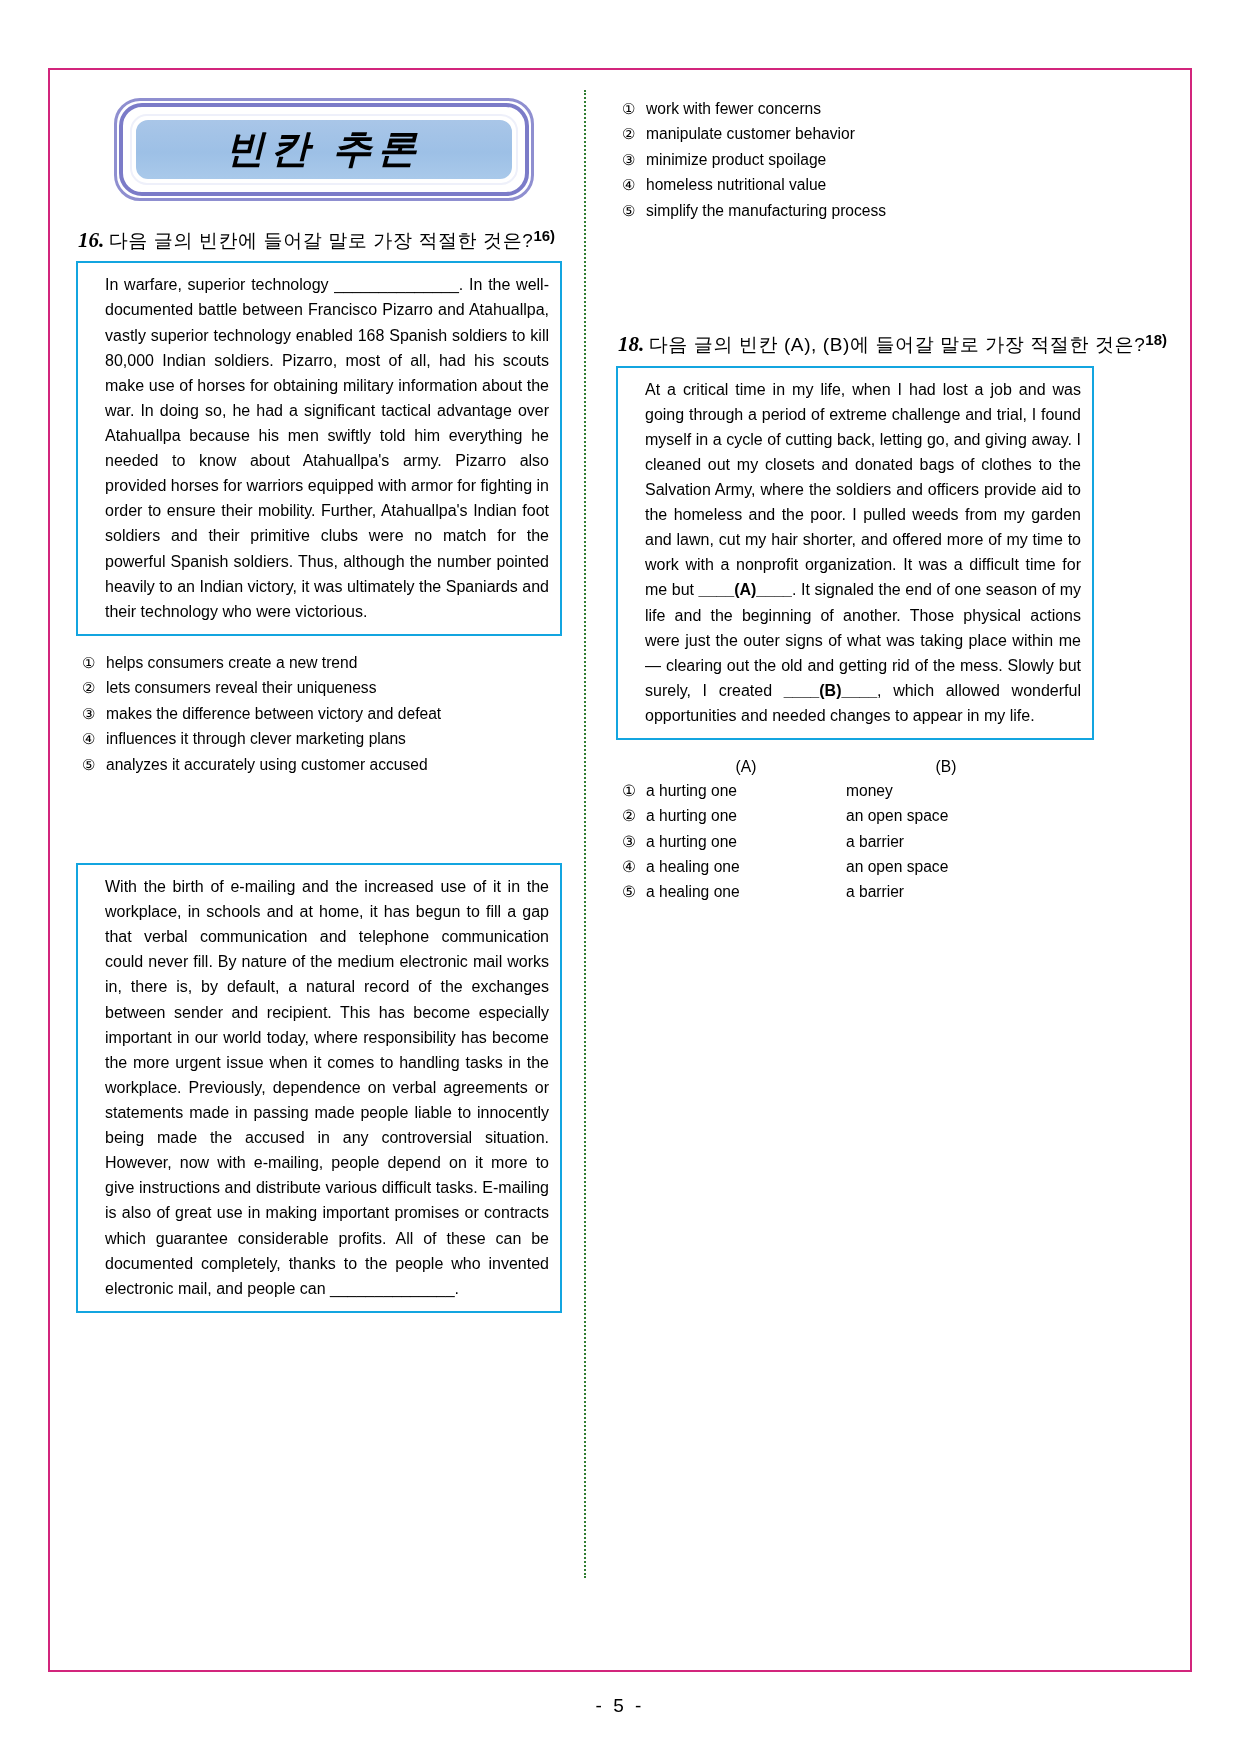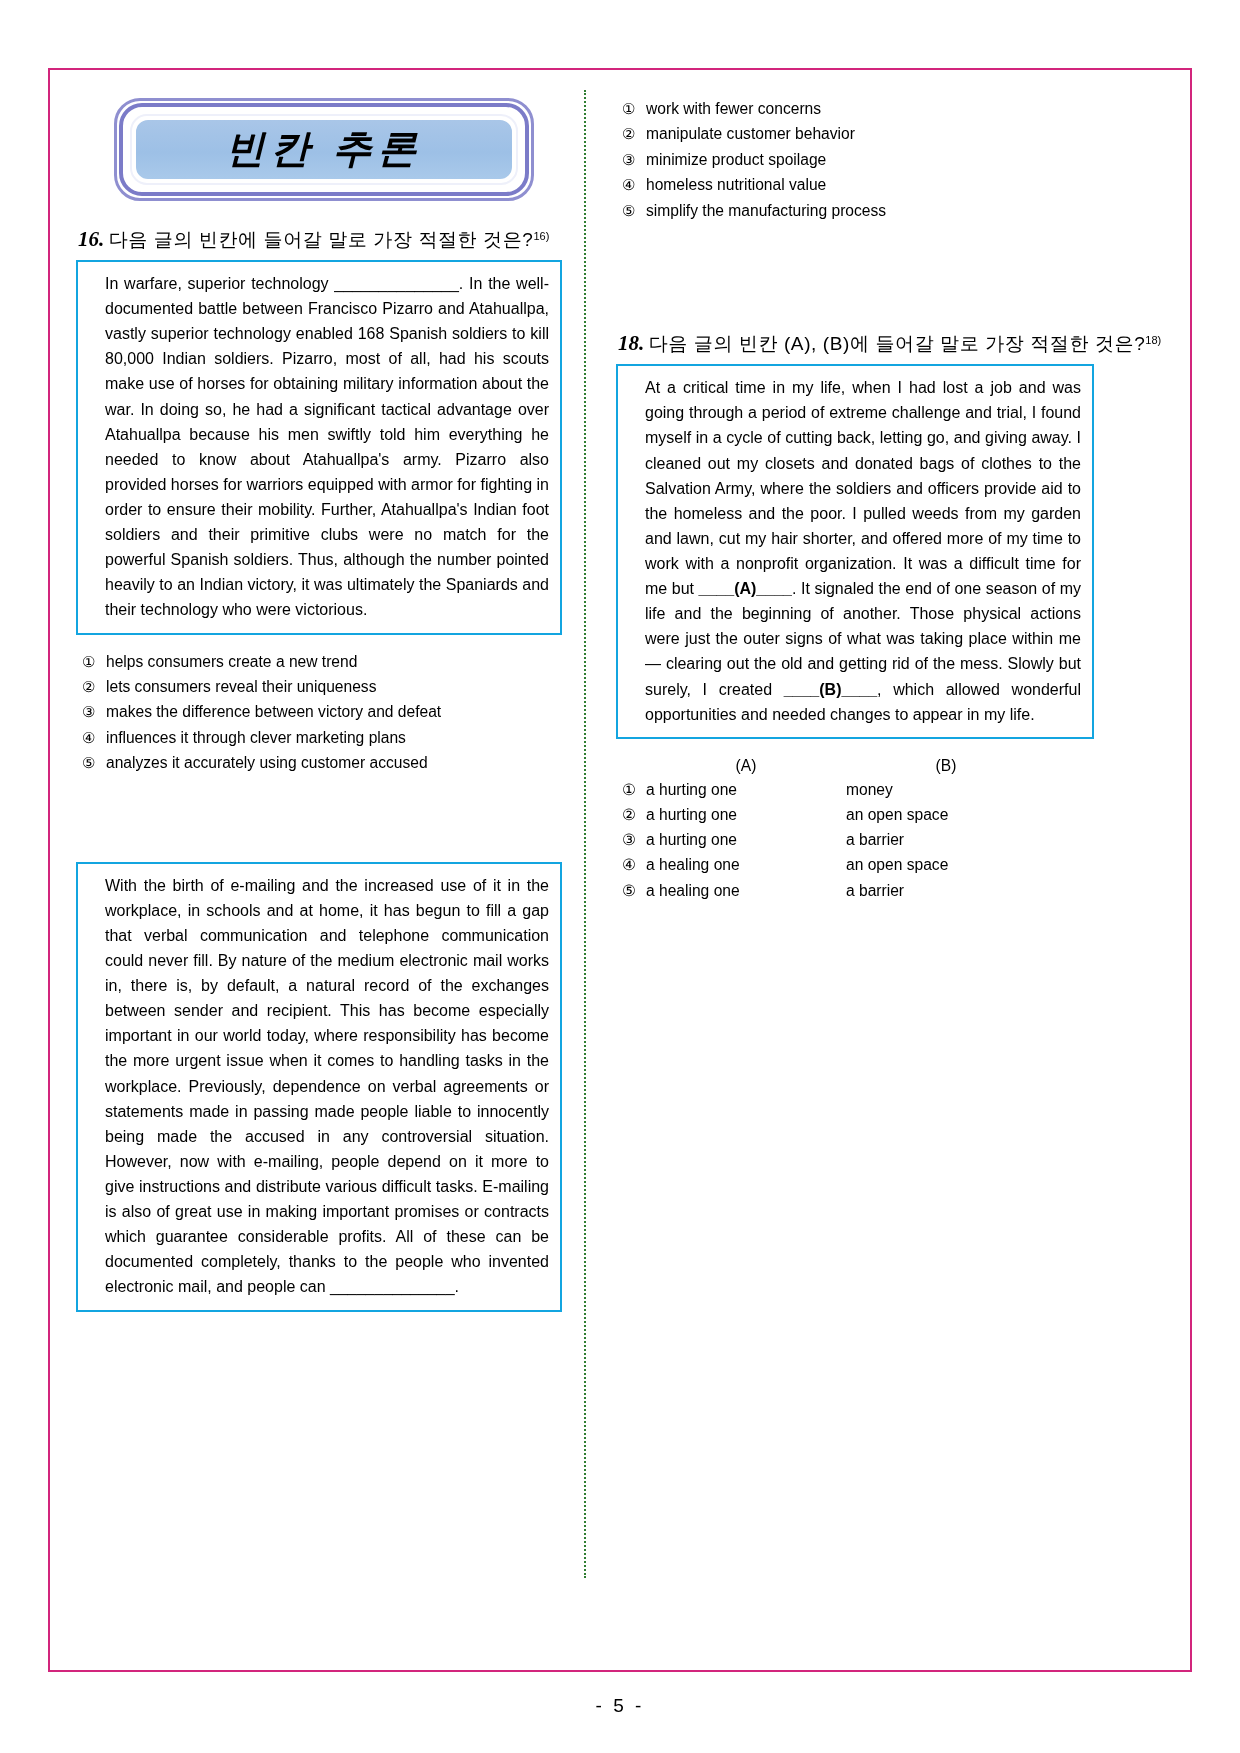--- a/index.html
+++ b/index.html
@@ -112,22 +112,23 @@
     font-weight: bold;
     font-style: italic;
     font-family: "Liberation Serif", serif;
   }
   .q-text {
     font-size: 19px;
     font-weight: normal;
     letter-spacing: 0.6px;
   }
   .q-sup {
-    font-size: 11px;
+    font-size: 15px;
     vertical-align: super;
+    font-weight: bold;
   }
 
   
   .passage {
     border: 2px solid #13a5e0;
     box-sizing: border-box;
     padding: 9px 11px 10px 11px;
     font-size: 16px;
     line-height: 1.57;
     text-align: justify;

